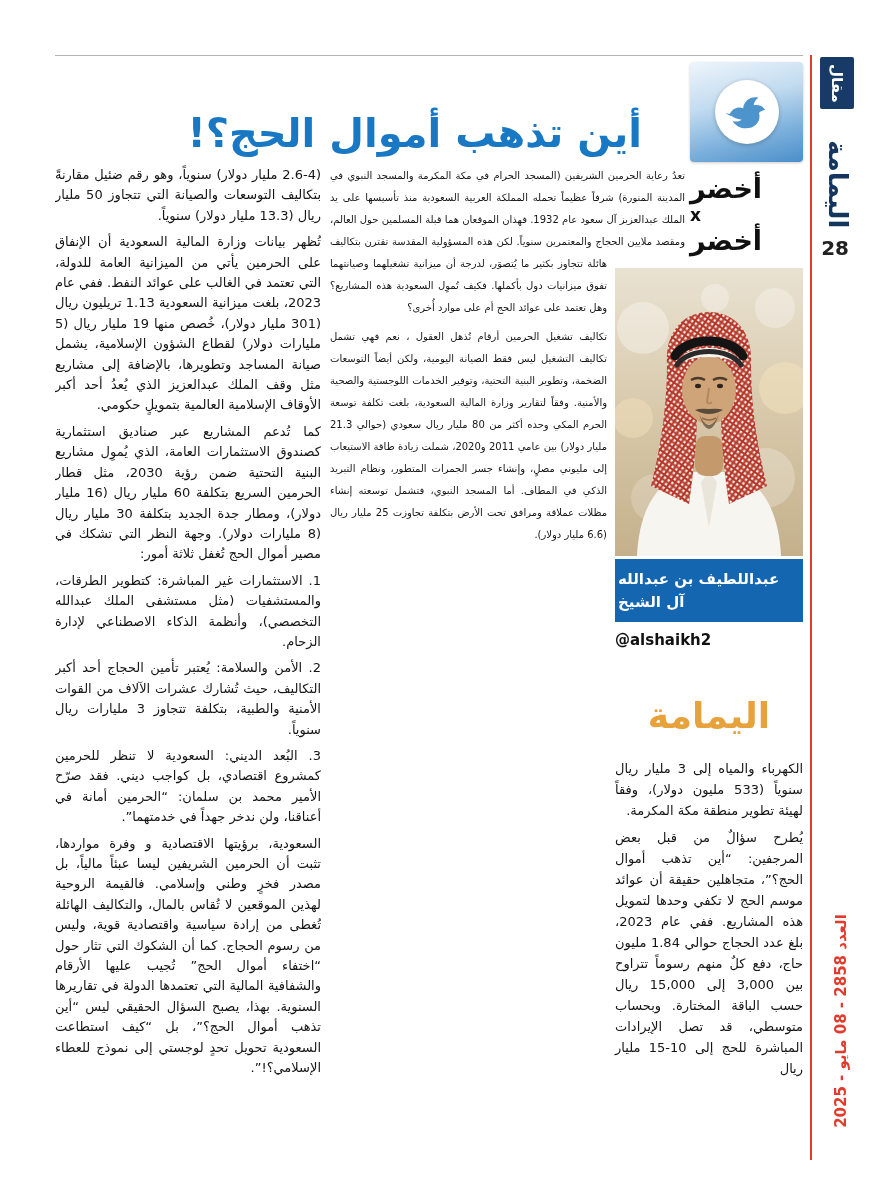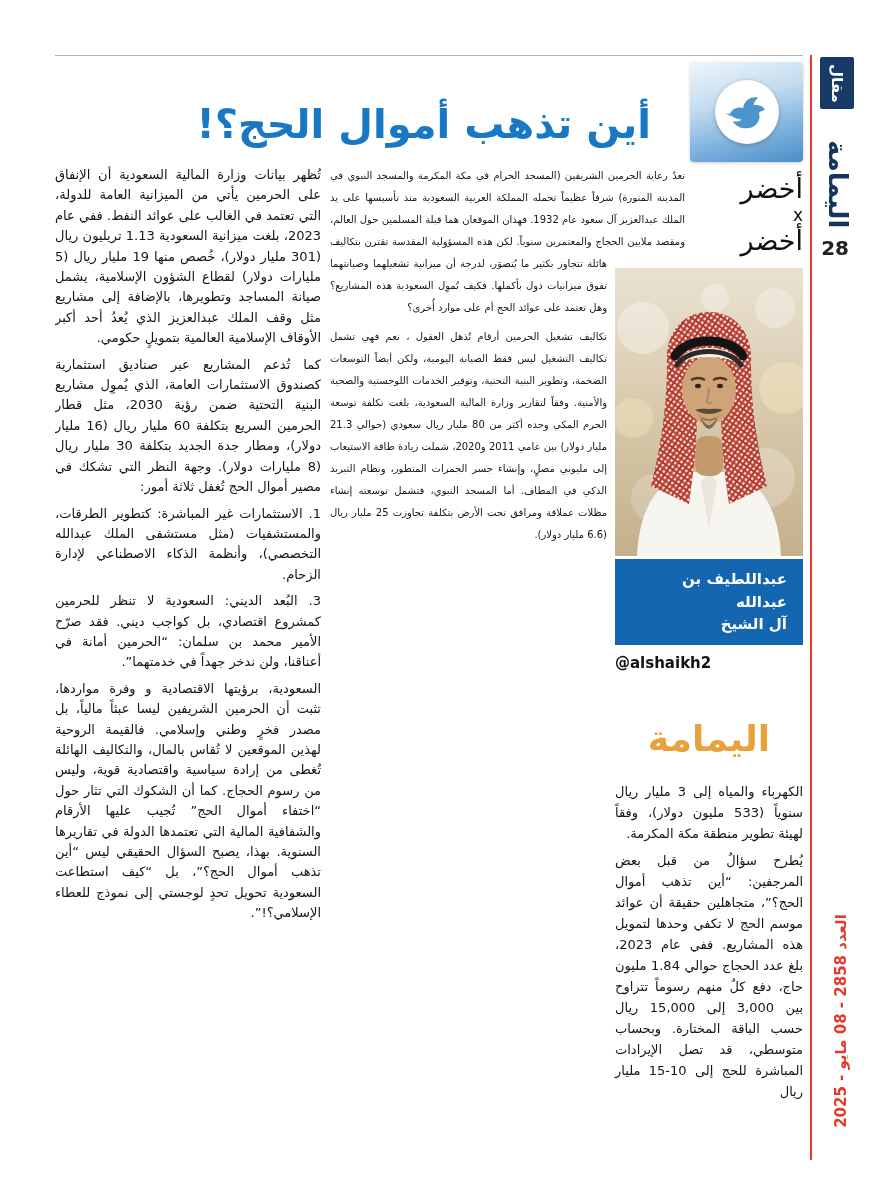--- a/index.html
+++ b/index.html
@@ -2,48 +2,48 @@
 <html dir="rtl" lang="ar"><head>
 <meta charset="utf-8">
 <style>
   html,body{margin:0;padding:0;background:#ffffff;}
   .page{position:relative;width:873px;height:1200px;background:#fff;overflow:hidden;direction:rtl;
         font-family:"DejaVu Sans",sans-serif;color:#151515;}
 
   .content{position:absolute;top:55px;left:55px;width:748px;height:1115px;}
   .top-rule{position:absolute;top:0;right:0;left:0;height:1px;background:#b3b3b3;}
 
-  .title{position:absolute;top:42px;right:148px;margin:4px;font-size:40px;font-weight:bold;
+  .title{position:absolute;top:42px;right:148px;margin:13px;font-size:40px;font-weight:bold;
          color:#1878c4;white-space:nowrap;letter-spacing:-0.5px;}
 
   .header-box{position:absolute;top:7px;right:0;width:113px;height:100px;border-radius:4px;
         background:linear-gradient(165deg,#eef5fb 0%,#c3dcf0 38%,#7fb2dd 70%,#4a8ec9 100%);
         display:flex;align-items:center;justify-content:center;box-shadow:0 1px 3px rgba(0,0,0,.2);}
   .dove-circle{width:64px;height:64px;border-radius:50%;background:#fff;display:flex;
         align-items:center;justify-content:center;box-shadow:0 1px 4px rgba(0,0,0,.25);}
 
-  .column-head{position:absolute;top:118px;right:0;width:113px;text-align:right;font-weight:normal;color:#101010;}
+  .column-head{position:absolute;top:118px;right:0;width:113px;text-align:left;font-weight:bold;color:#101010;}
   .column-head .word{font-size:27px;line-height:32px;}
   .column-head .x{font-size:17px;line-height:20px;}
 
   .col{position:absolute;text-align:justify;}
   .col p{margin:0 0 7px;}
   .col-middle{top:110px;right:116px;width:357px;height:995px;overflow:hidden;
               font-size:10px;line-height:22px;}
   .push{float:right;width:2px;height:103px;}
   .blocker{float:right;clear:right;width:80px;height:885px;}
   .col-left{top:110px;left:0;width:266px;height:1055px;overflow:hidden;
             font-size:13px;line-height:20.4px;}
   .col-left p{margin:0 0 6px;}
 
   .rail{position:absolute;top:213px;right:0;width:188px;}
   .photo{width:188px;height:288px;overflow:hidden;background:#d8c9ab;}
   .photo svg{display:block;}
   .caption{margin-top:3px;background:#1566b0;color:#fff;font-size:15px;font-weight:bold;
-           text-align:right;padding:9px 16px;line-height:1.5;white-space:pre-line;}
+           text-align:left;padding:9px 3px;line-height:1.5;white-space:pre-line;}
   .handle{margin-top:9px;text-align:left;font-weight:bold;font-size:15px;direction:ltr;color:#111;}
   .logo-orange{margin-top:46px;text-align:center;font-size:36px;font-weight:bold;color:#e8a23c;
                letter-spacing:-1px;}
   .rail-text{margin-top:22px;text-align:justify;font-size:13px;line-height:21px;}
   .rail-text p{margin:0 0 6px;}
 
   .red-line{position:absolute;top:55px;right:61px;width:2px;height:1105px;background:#e23b2e;}
 
   .section-tab{position:absolute;top:57px;right:19px;width:34px;height:52px;background:#173a66;
         color:#fff;display:flex;align-items:center;justify-content:center;border-radius:2px;}
@@ -139,23 +139,25 @@
 آل الشيخ</div>
       <div class="handle">@alshaikh2</div>
       <div class="logo-orange">اليمامة</div>
       <div class="rail-text">
         <p>الكهرباء والمياه إلى 3 مليار ريال سنوياً (533 مليون دولار)، وفقاً لهيئة تطوير منطقة مكة المكرمة.</p>
         <p>يُطرح سؤالٌ من قبل بعض المرجفين: “أين تذهب أموال الحج؟”، متجاهلين حقيقة أن عوائد موسم الحج لا تكفي وحدها لتمويل هذه المشاريع. ففي عام 2023، بلغ عدد الحجاج حوالي 1.84 مليون حاج، دفع كلٌ منهم رسوماً تتراوح بين 3,000 إلى 15,000 ريال حسب الباقة المختارة. وبحساب متوسطي، قد تصل الإيرادات المباشرة للحج إلى 10-15 مليار ريال</p>
       </div>
     </div>
 
     <div class="col col-left">
+      <p>(2.6-4 مليار دولار) سنوياً، وهو رقم ضئيل مقارنةً بتكاليف التوسعات والصيانة التي تتجاوز 50 مليار ريال (13.3 مليار دولار) سنوياً.</p>
       <p>تُظهر بيانات وزارة المالية السعودية أن الإنفاق على الحرمين يأتي من الميزانية العامة للدولة، التي تعتمد في الغالب على عوائد النفط. ففي عام 2023، بلغت ميزانية السعودية 1.13 تريليون ريال (301 مليار دولار)، خُصص منها 19 مليار ريال (5 مليارات دولار) لقطاع الشؤون الإسلامية، يشمل صيانة المساجد وتطويرها، بالإضافة إلى مشاريع مثل وقف الملك عبدالعزيز الذي يُعدُ أحد أكبر الأوقاف الإسلامية العالمية بتمويلٍ حكومي.</p>
       <p>كما تُدعم المشاريع عبر صناديق استثمارية كصندوق الاستثمارات العامة، الذي يُموِل مشاريع البنية التحتية ضمن رؤية 2030، مثل قطار الحرمين السريع بتكلفة 60 مليار ريال (16 مليار دولار)، ومطار جدة الجديد بتكلفة 30 مليار ريال (8 مليارات دولار). وجهة النظر التي تشكك في مصير أموال الحج تُغفل ثلاثة أمور:</p>
       <p>1. الاستثمارات غير المباشرة: كتطوير الطرقات، والمستشفيات (مثل مستشفى الملك عبدالله التخصصي)، وأنظمة الذكاء الاصطناعي لإدارة الزحام.</p>
+      <p>2. الأمن والسلامة: يُعتبر تأمين الحجاج أحد أكبر التكاليف، حيث تُشارك عشرات الآلاف من القوات الأمنية والطبية، بتكلفة تتجاوز 3 مليارات ريال سنوياً.</p>
       <p>3. البُعد الديني: السعودية لا تنظر للحرمين كمشروع اقتصادي، بل كواجب ديني. فقد صرّح الأمير محمد بن سلمان: “الحرمين أمانة في أعناقنا، ولن ندخر جهداً في خدمتهما”.</p>
       <p>السعودية، برؤيتها الاقتصادية و وفرة مواردها، تثبت أن الحرمين الشريفين ليسا عبئاً مالياً، بل مصدر فخرٍ وطني وإسلامي. فالقيمة الروحية لهذين الموقعين لا تُقاس بالمال، والتكاليف الهائلة تُغطى من إرادة سياسية واقتصادية قوية، وليس من رسوم الحجاج. كما أن الشكوك التي تثار حول “اختفاء أموال الحج” تُجيب عليها الأرقام والشفافية المالية التي تعتمدها الدولة في تقاريرها السنوية. بهذا، يصبح السؤال الحقيقي ليس “أين تذهب أموال الحج؟”، بل “كيف استطاعت السعودية تحويل تحدٍ لوجستي إلى نموذج للعطاء الإسلامي؟!”.</p>
     </div>
   </div>
 
   <div class="red-line"></div>
 
   <div class="section-tab">
     <span>مقال</span>
   </div>

